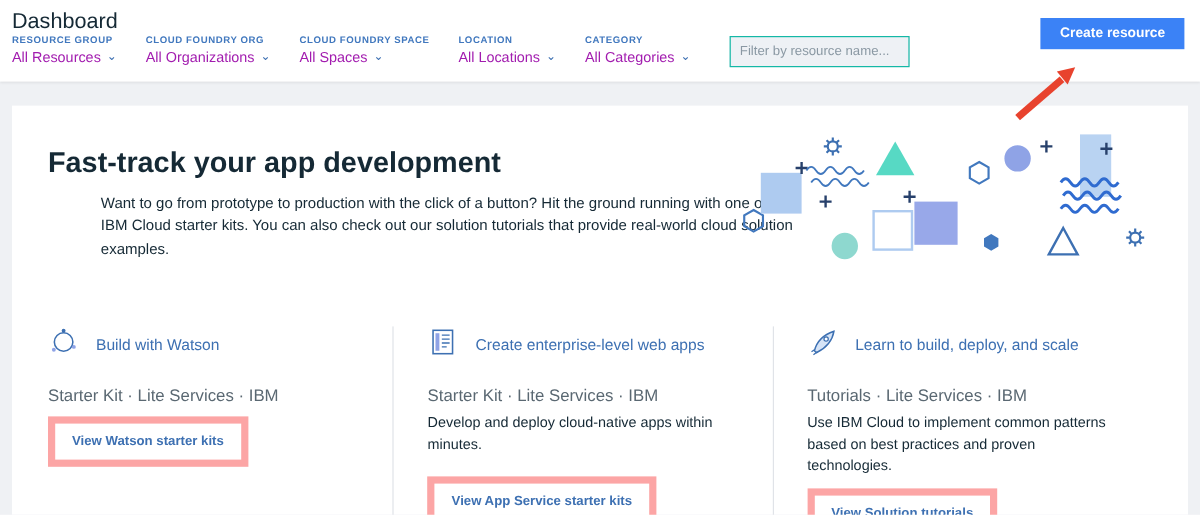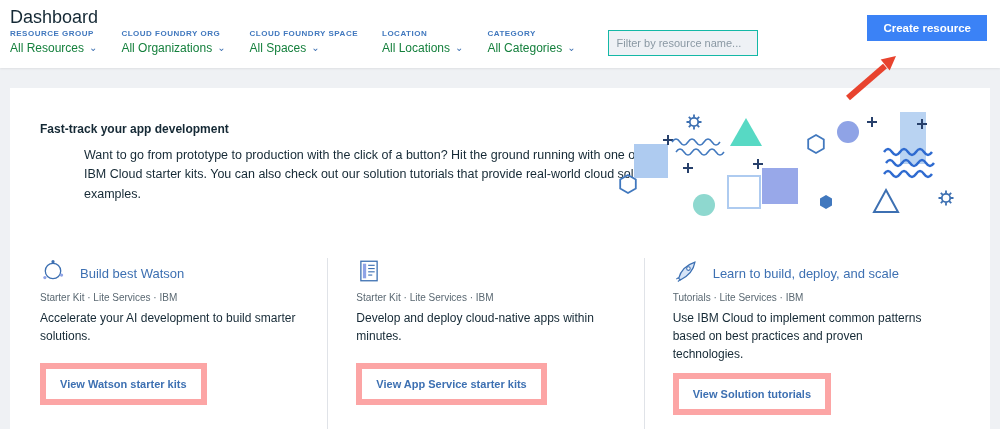--- a/index.html
+++ b/index.html
@@ -25,21 +25,21 @@
   .filter-row {
     position:absolute; left:10px; top:29px;
     display:flex; align-items:flex-start; gap:24px;
   }
   .filter { cursor:pointer; }
   .filter-label {
     font-size:8px; font-weight:bold; letter-spacing:0.5px;
     color:#4178be; text-transform:uppercase;
   }
   .filter-value-row { display:flex; align-items:center; margin-top:3px; }
-  .filter-value { font-size:12px; color:#15803d; }
+  .filter-value { font-size:12px; color:#a21caf; }
   .chevron { font-size:10px; color:#3d70b2; margin-left:5px; line-height:8px; }
   .filter-input {
     margin-left:8px; margin-top:1px;
     width:150px; height:26px;
     background:#eef1f5; border:1px solid #14b8a6;
     font-size:11px; padding:0 8px; color:#333;
     font-family:"Liberation Sans", sans-serif;
   }
   .filter-input::placeholder { color:#8a98a3; }
   .create-btn {
@@ -48,37 +48,37 @@
     background:#3b82f6; color:#fff; border:none;
     font-size:11.5px; font-weight:bold; cursor:pointer;
     font-family:"Liberation Sans", sans-serif;
   }
   
   .hero-card {
     position:absolute; left:10px; top:88px; width:980px; height:341px;
     background:#ffffff;
     padding:30px 30px 0 30px;
   }
-  .hero-title { font-size:12px; font-weight:bold; color:#152935; margin-top:4px; }
+  .hero-title { font-size:24px; font-weight:bold; color:#152935; margin-top:4px; }
   .hero-desc {
     font-size:12.5px; line-height:1.55; margin-top:10px;
     width:585px; color:#152935;margin-left:44px;
   }
   .illustration { position:absolute; right:14px; top:18px; }
   
   .columns { display:flex; margin-top:54px; }
   .col {
     flex:1; display:flex; flex-direction:column;
     padding:0 28px 18px 28px;
   }
   .col:first-child { padding-left:0; }
   .col + .col { border-left:1px solid #e0e3e8; }
   .col-head { display:flex; align-items:center; gap:14px; }
   .col-title { font-size:13px; color:#3d70b2; }
-  .col-meta { margin-top:4px; font-size:10px; color:#5a6872; }
+  .col-meta { margin-top:18px; font-size:14px; color:#5a6872; }
   .col-desc { margin-top:6px; font-size:12px; line-height:1.5; min-height:44px; }
   .outline-btn {
     align-self:flex-start; margin-top:10px;
     background:#fff; border:6px solid #fca5a5; color:#3d70b2;
     font-size:11px; font-weight:bold; padding:9px 14px; cursor:pointer;
     font-family:"Liberation Sans", sans-serif;
   }
   
   .arrow-svg { position:absolute; left:836px; top:50px; z-index:5; }
 </style>
@@ -179,39 +179,39 @@
     <div class="col">
       <div class="col-head">
         <span>
           <svg width="26" height="26" viewBox="0 0 32 32">
             <circle cx="16" cy="16" r="9.5" fill="none" stroke="#3d70b2" stroke-width="1.6"></circle>
             <circle cx="16" cy="4.5" r="2" fill="#3d70b2"></circle>
             <circle cx="26.5" cy="21" r="2" fill="#8fa3e6"></circle>
             <circle cx="6" cy="24" r="2" fill="#8fa3e6"></circle>
           </svg>
         </span>
-        <span class="col-title">Build best Watson</span>
+        <span class="col-title">Build with Watson</span>
       </div>
       <div class="col-meta">Starter Kit · Lite Services · IBM</div>
-      <p class="col-desc">Accelerate your AI development to build smarter solutions.</p>
       <button class="outline-btn">View Watson starter kits</button>
     </div>
 
     <div class="col">
       <div class="col-head">
         <span>
           <svg width="26" height="26" viewBox="0 0 32 32">
             <rect x="6" y="4" width="20" height="24" fill="none" stroke="#3d70b2" stroke-width="1.6"></rect>
             <rect x="8.5" y="7" width="4" height="18" fill="#8fa3e6"></rect>
             <line x1="15" y1="9" x2="23" y2="9" stroke="#3d70b2" stroke-width="1.4"></line>
             <line x1="15" y1="13" x2="23" y2="13" stroke="#3d70b2" stroke-width="1.4"></line>
             <line x1="15" y1="17" x2="23" y2="17" stroke="#3d70b2" stroke-width="1.4"></line>
             <line x1="15" y1="21" x2="20" y2="21" stroke="#3d70b2" stroke-width="1.4"></line>
           </svg>
         </span>
+        <span class="col-title">Create enterprise-level web apps</span>
       </div>
       <div class="col-meta">Starter Kit · Lite Services · IBM</div>
       <p class="col-desc">Develop and deploy cloud-native apps within minutes.</p>
       <button class="outline-btn">View App Service starter kits</button>
     </div>
 
     <div class="col">
       <div class="col-head">
         <span>
           <svg width="26" height="26" viewBox="0 0 32 32">

